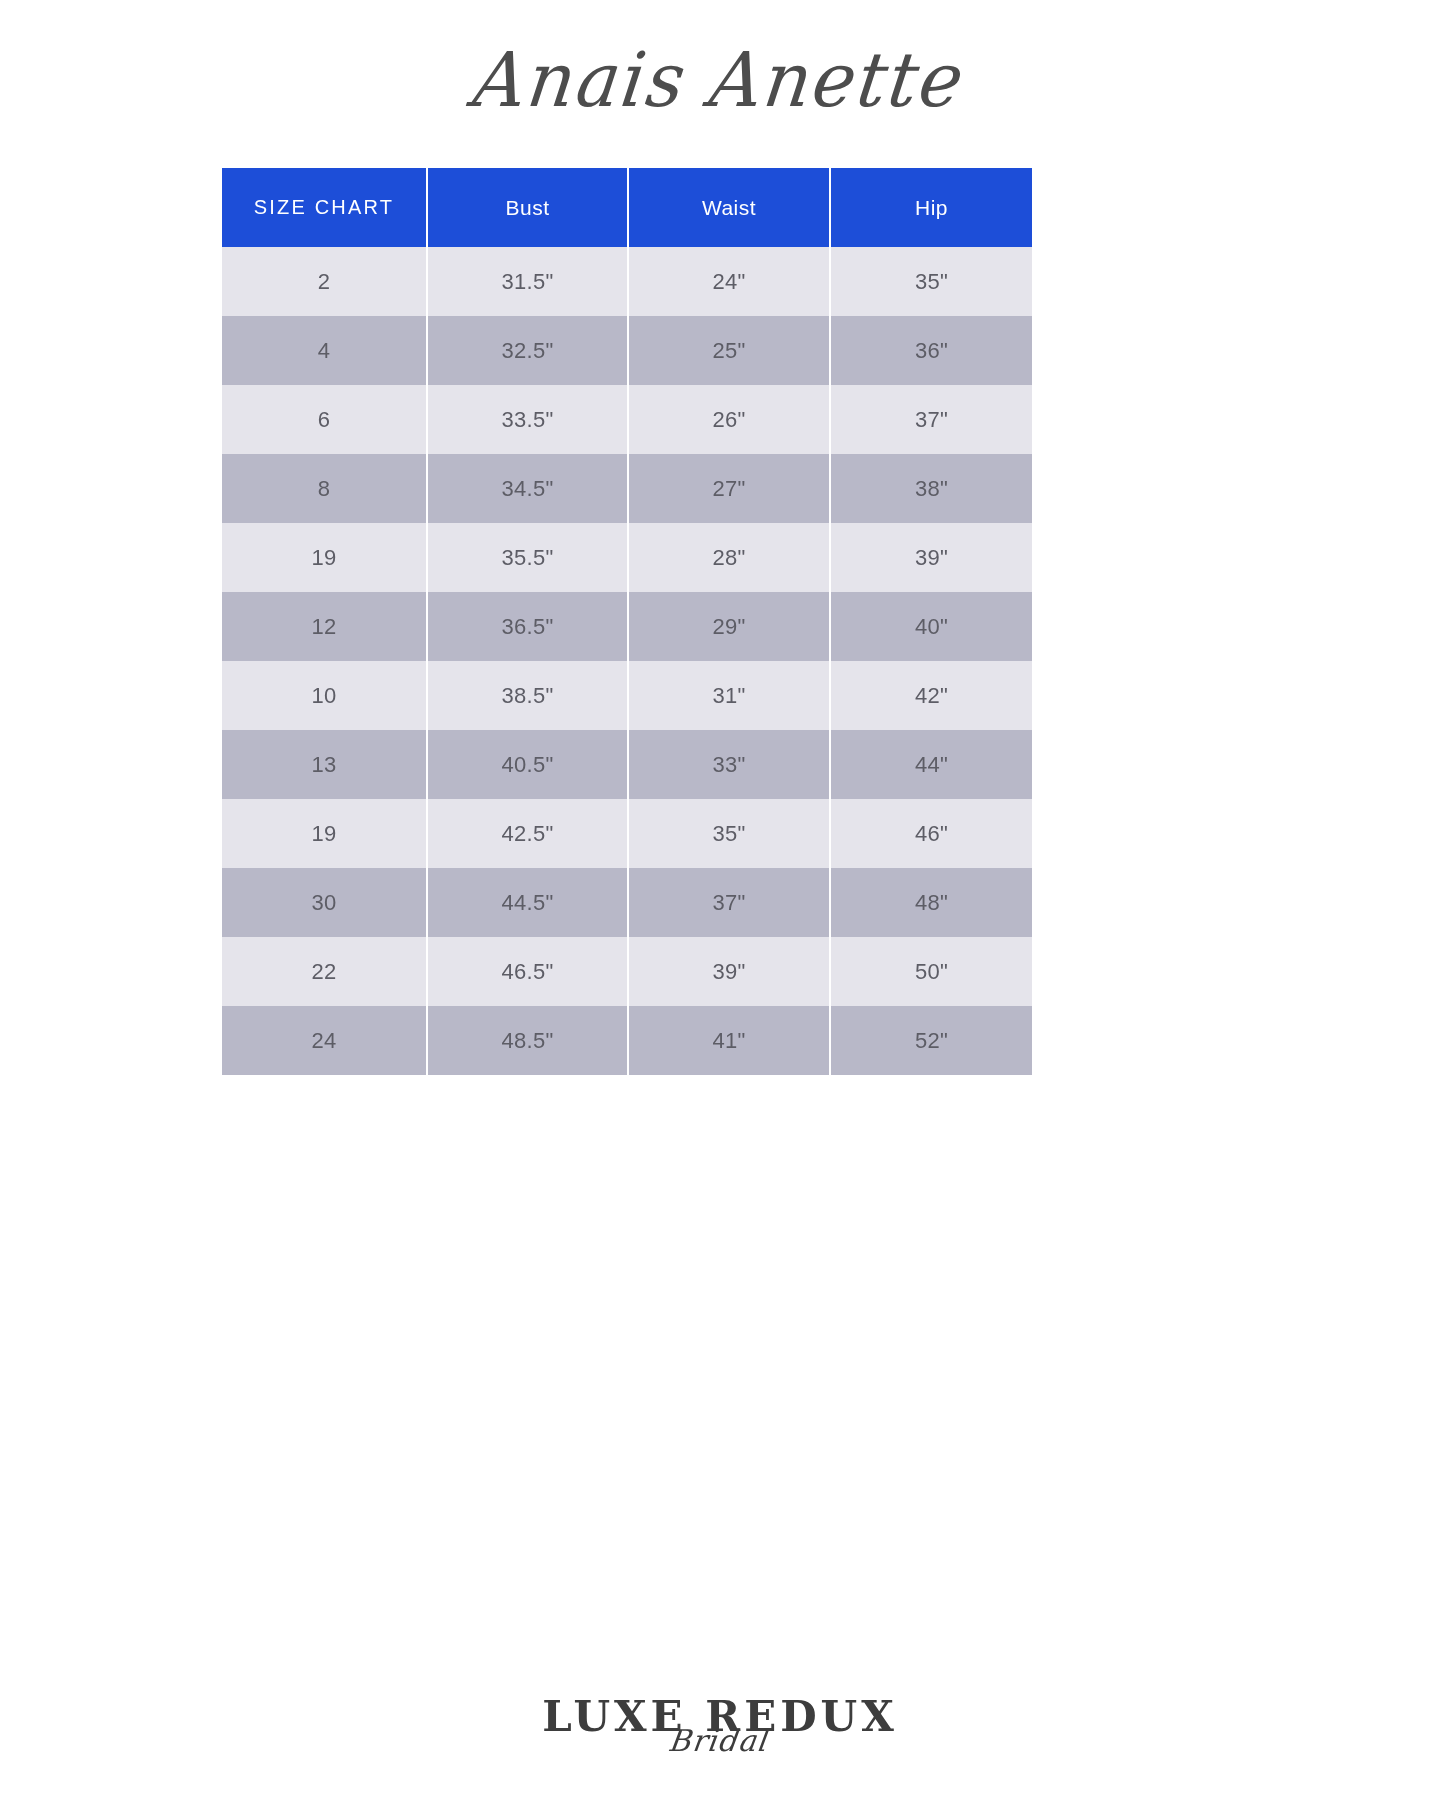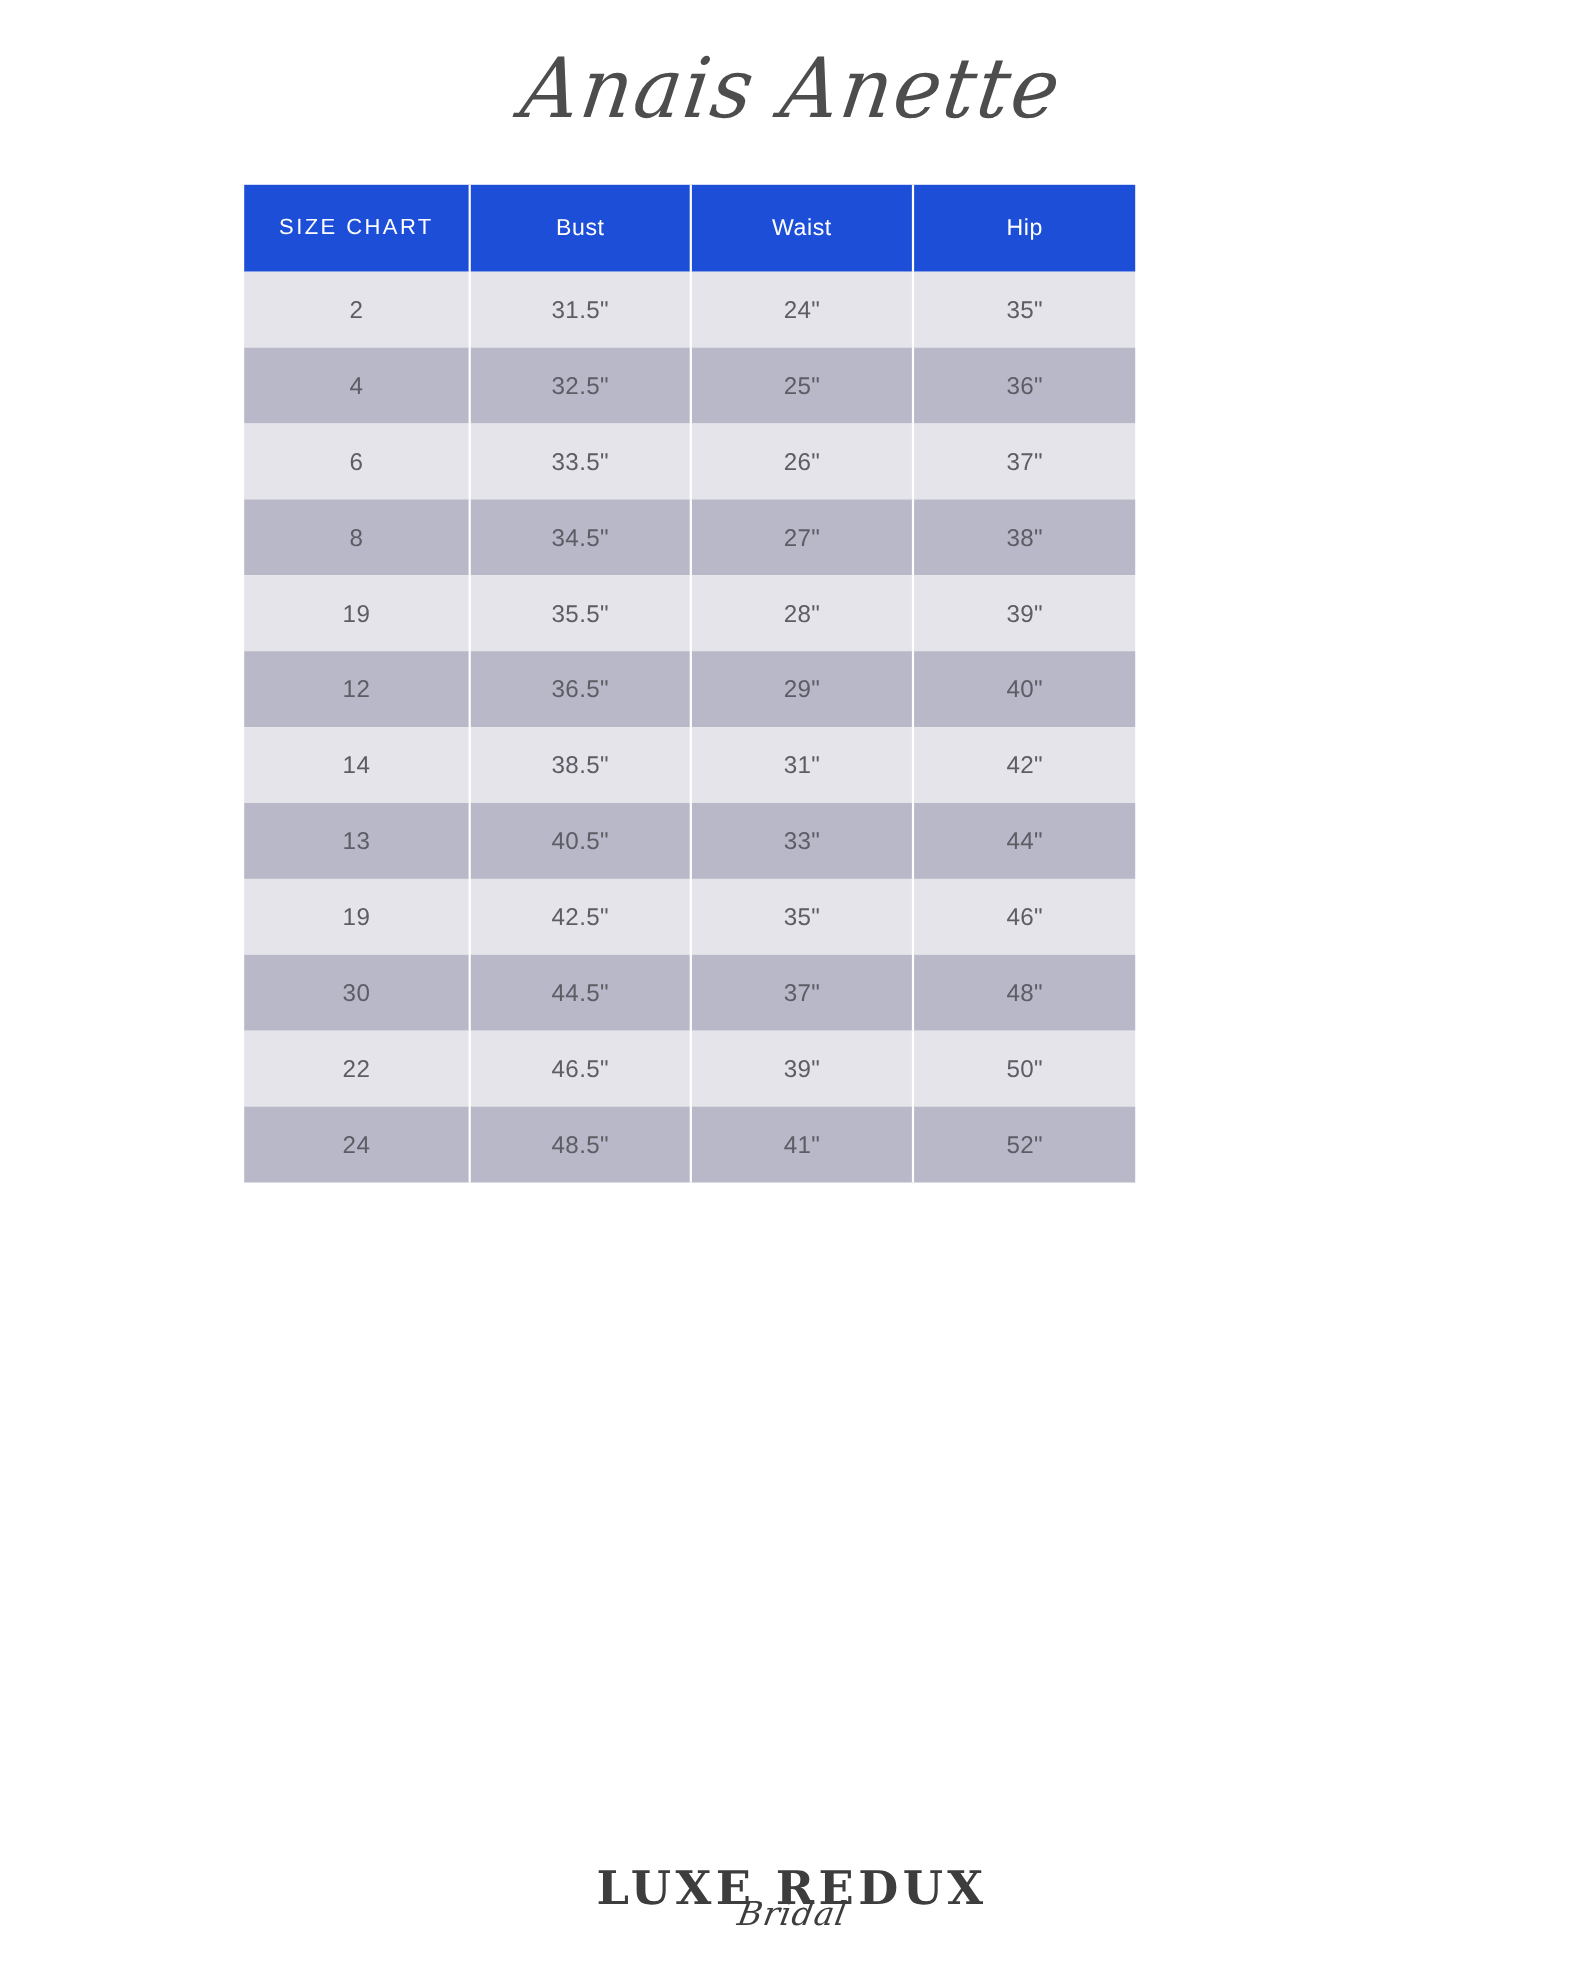--- a/index.html
+++ b/index.html
@@ -175,21 +175,21 @@
         <td>28"</td>
         <td>39"</td>
       </tr>
       <tr class="row-dark">
         <td>12</td>
         <td>36.5"</td>
         <td>29"</td>
         <td>40"</td>
       </tr>
       <tr class="row-light">
-        <td>14</td>
+        <td>10</td>
         <td>38.5"</td>
         <td>31"</td>
         <td>42"</td>
       </tr>
       <tr class="row-dark">
         <td>13</td>
         <td>40.5"</td>
         <td>33"</td>
         <td>44"</td>
       </tr>

